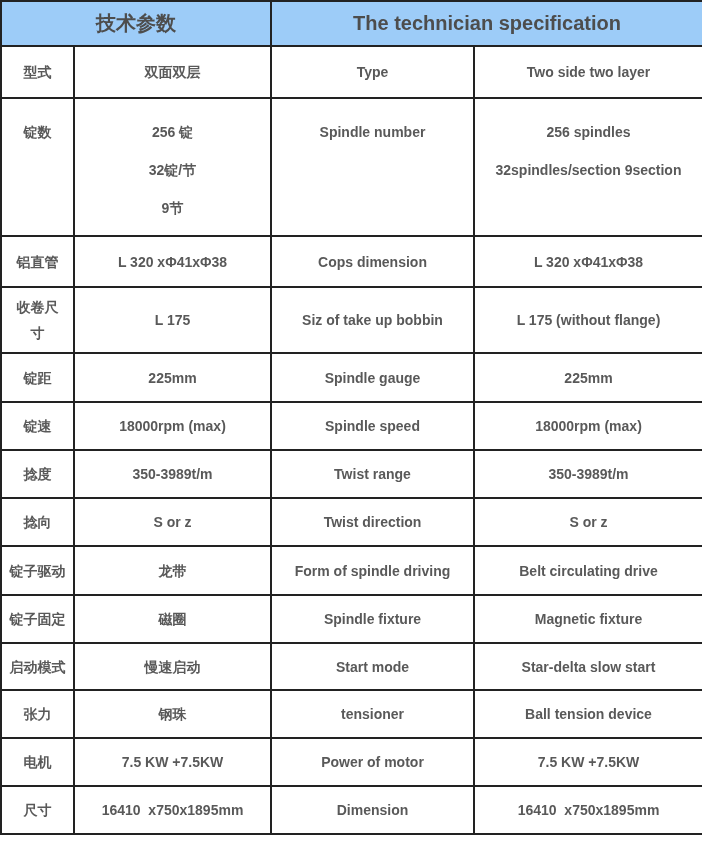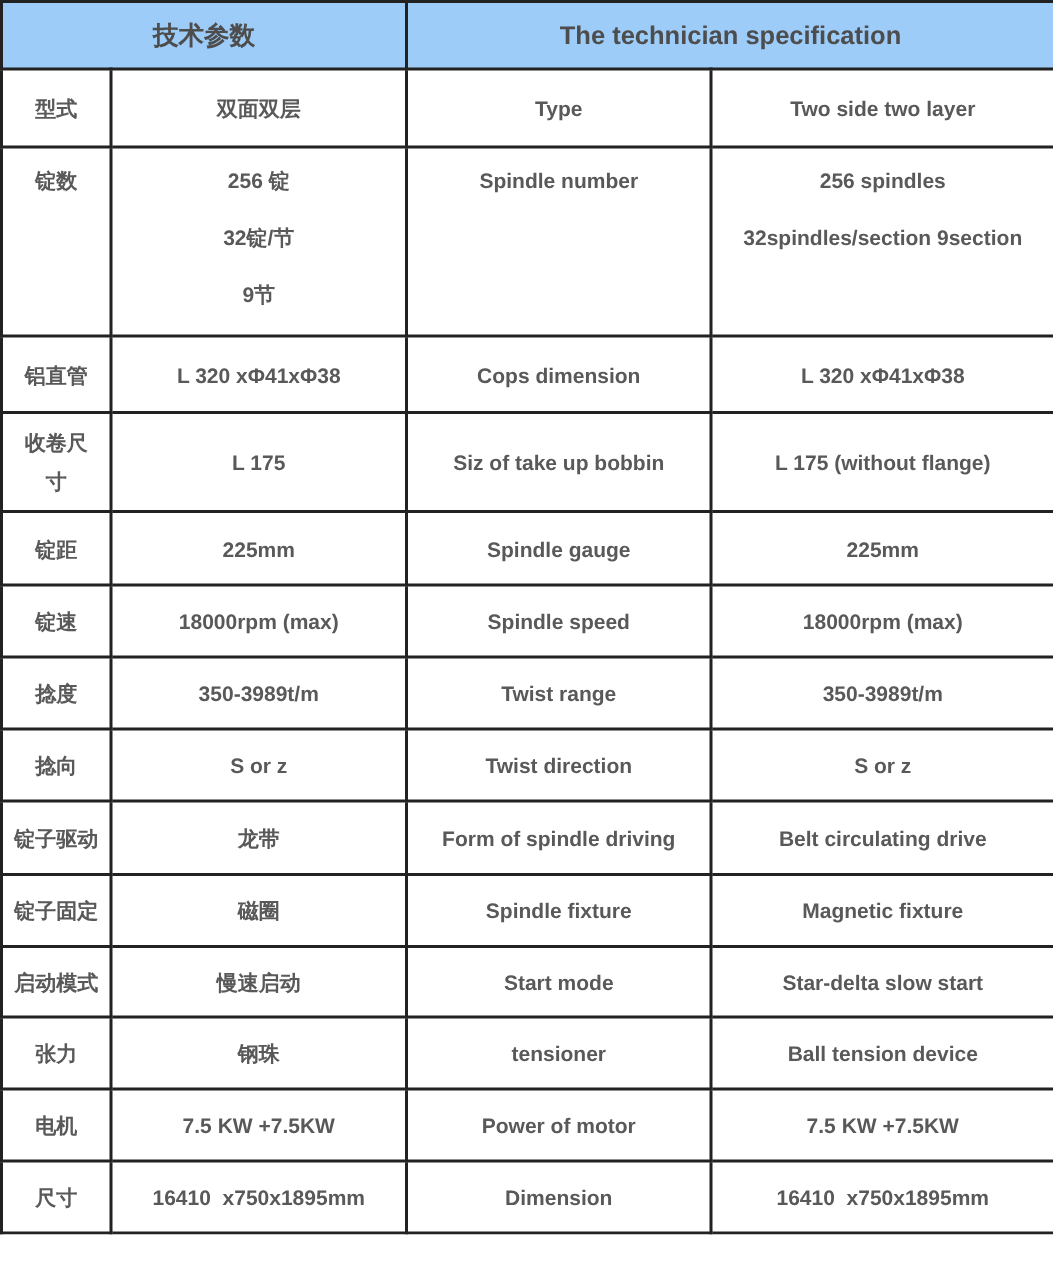--- a/index.html
+++ b/index.html
@@ -21,25 +21,25 @@
     font-size: 14px;
     color: #595959;
     background: #ffffff;
     padding: 2px 4px;
     overflow: hidden;
   }
   thead th {
     background: var(--header-bg, #9dccf8);
     color: #4d4d4d;
     height: 45px;
-    font-size: 17px;
+    font-size: 20px;
   }
   tr.top td {
     vertical-align: top;
-    padding-top: 8px;
+    padding-top: 20px;
   }
   .line {
     line-height: 26px;
     white-space: pre-wrap;
   }
   tr.top .line {
     margin-bottom: 12px;
   }
 </style>
 </head>

